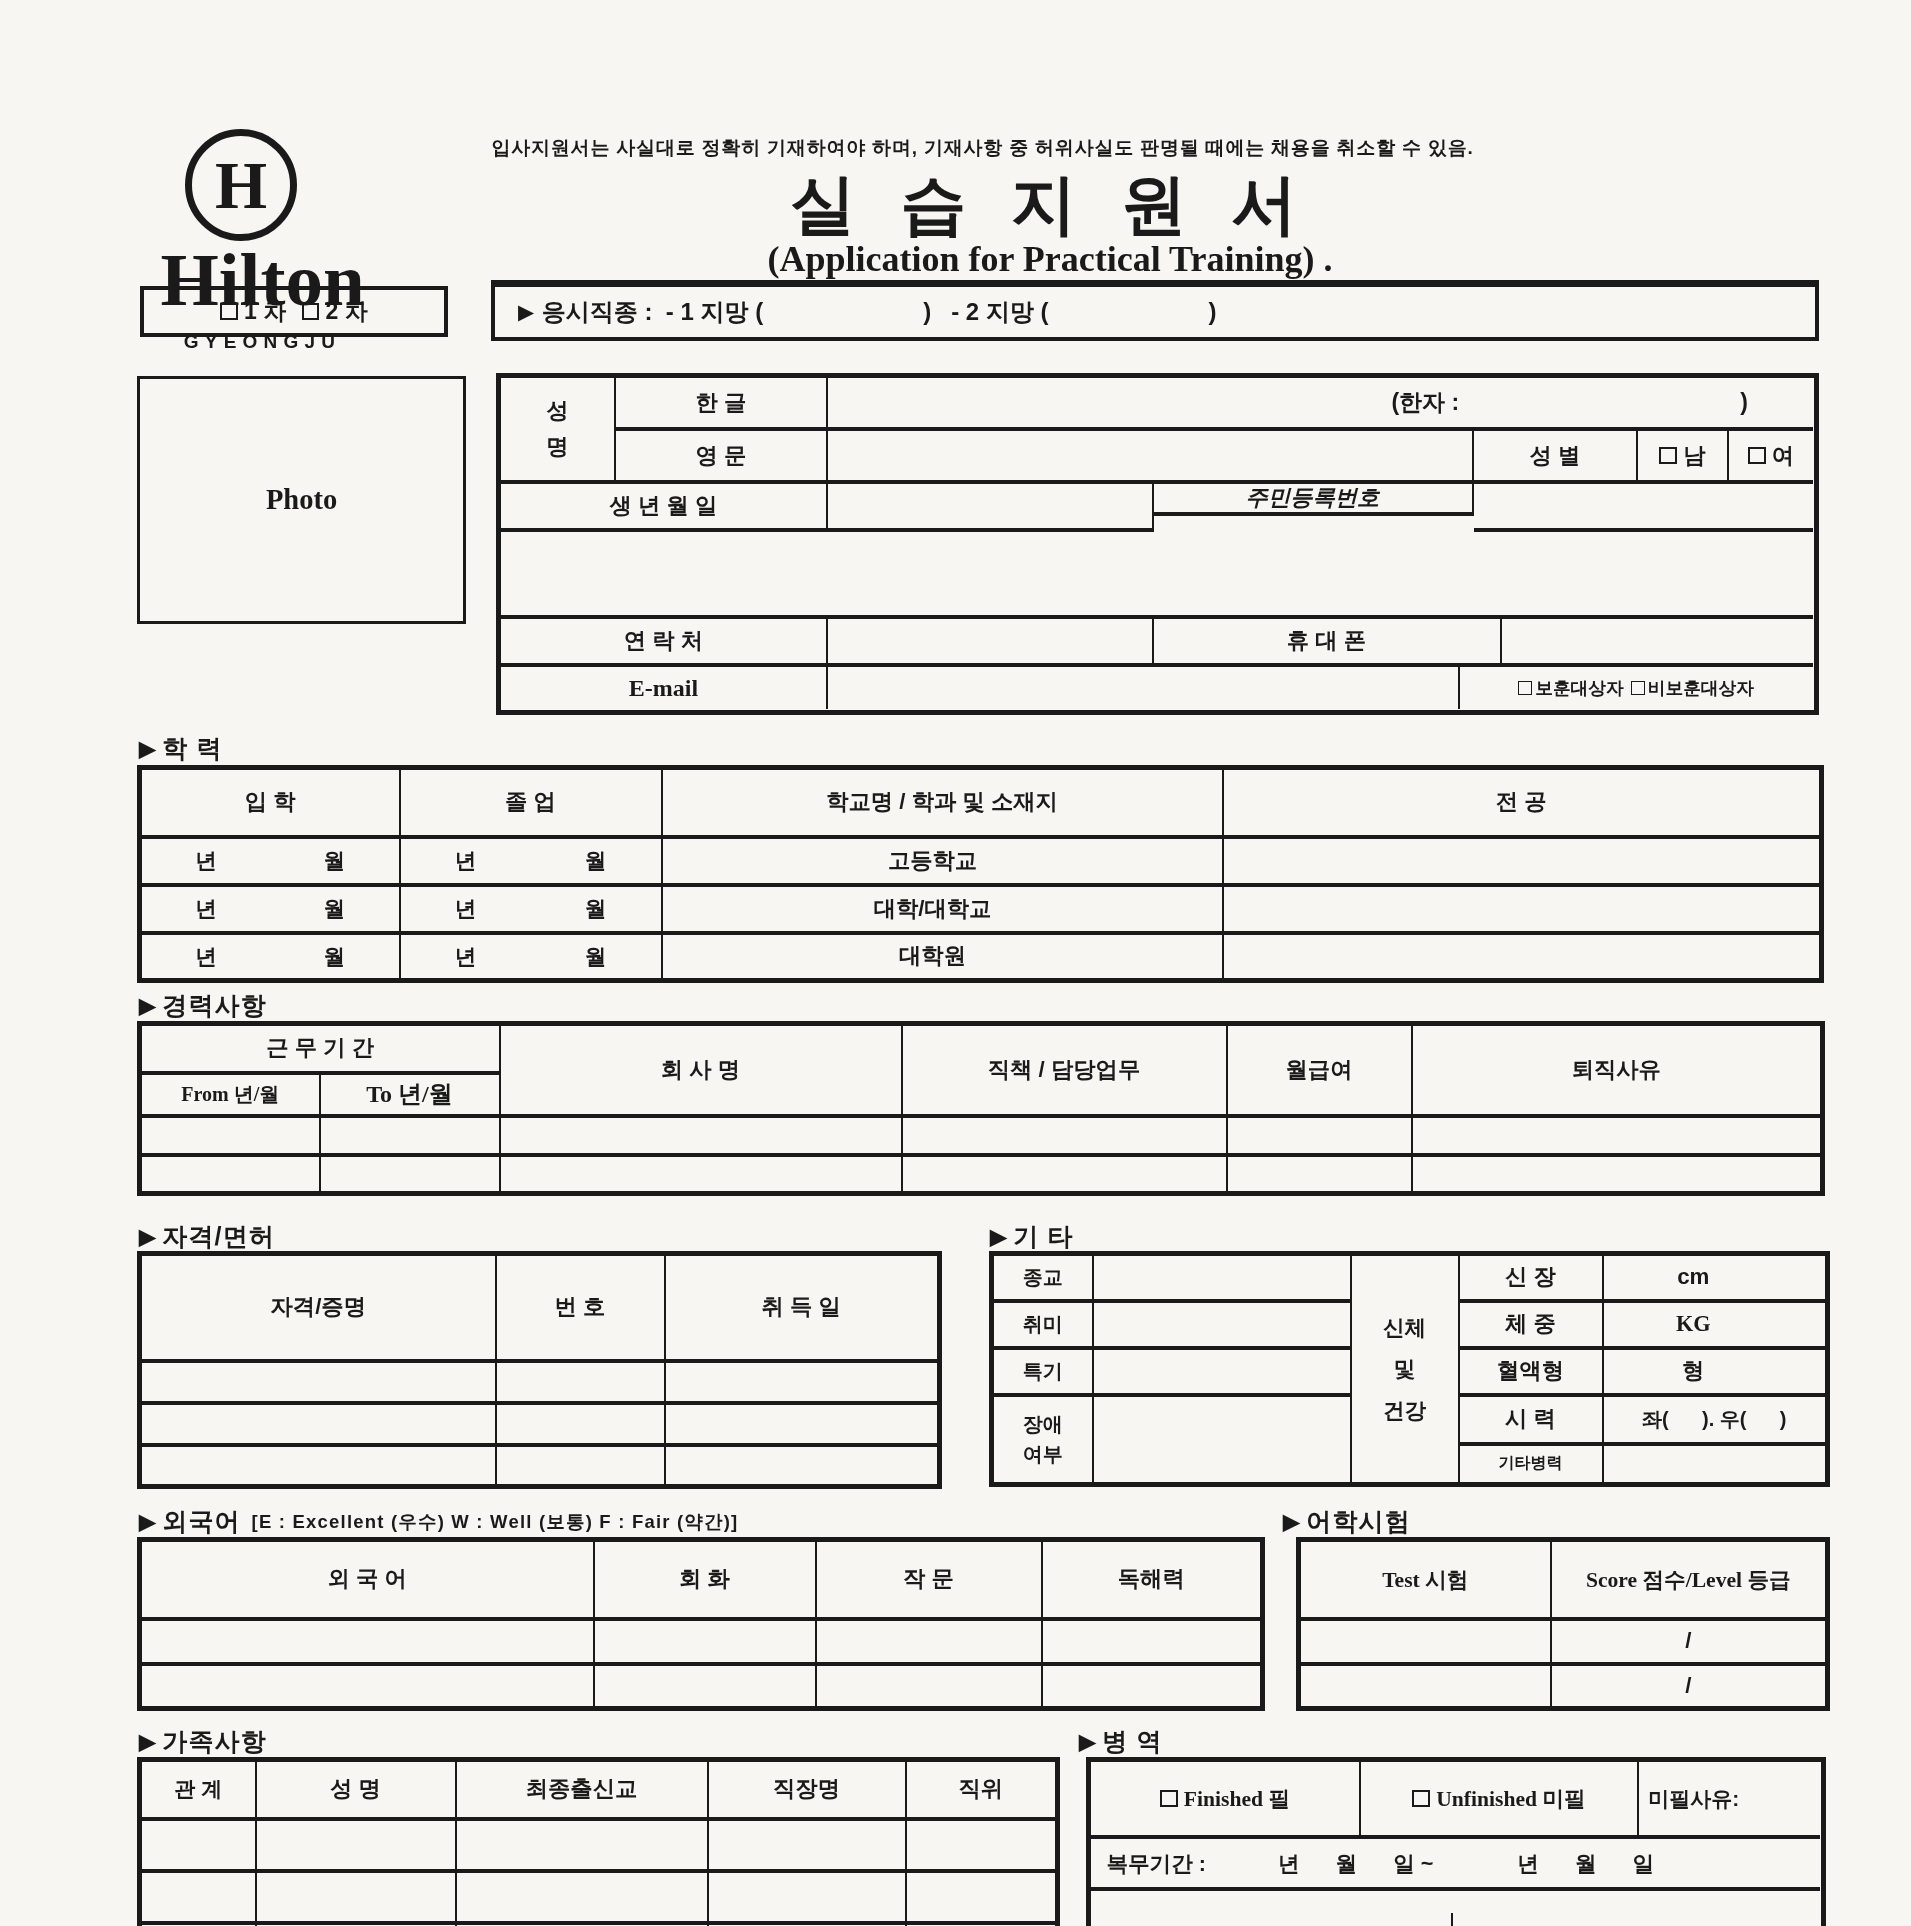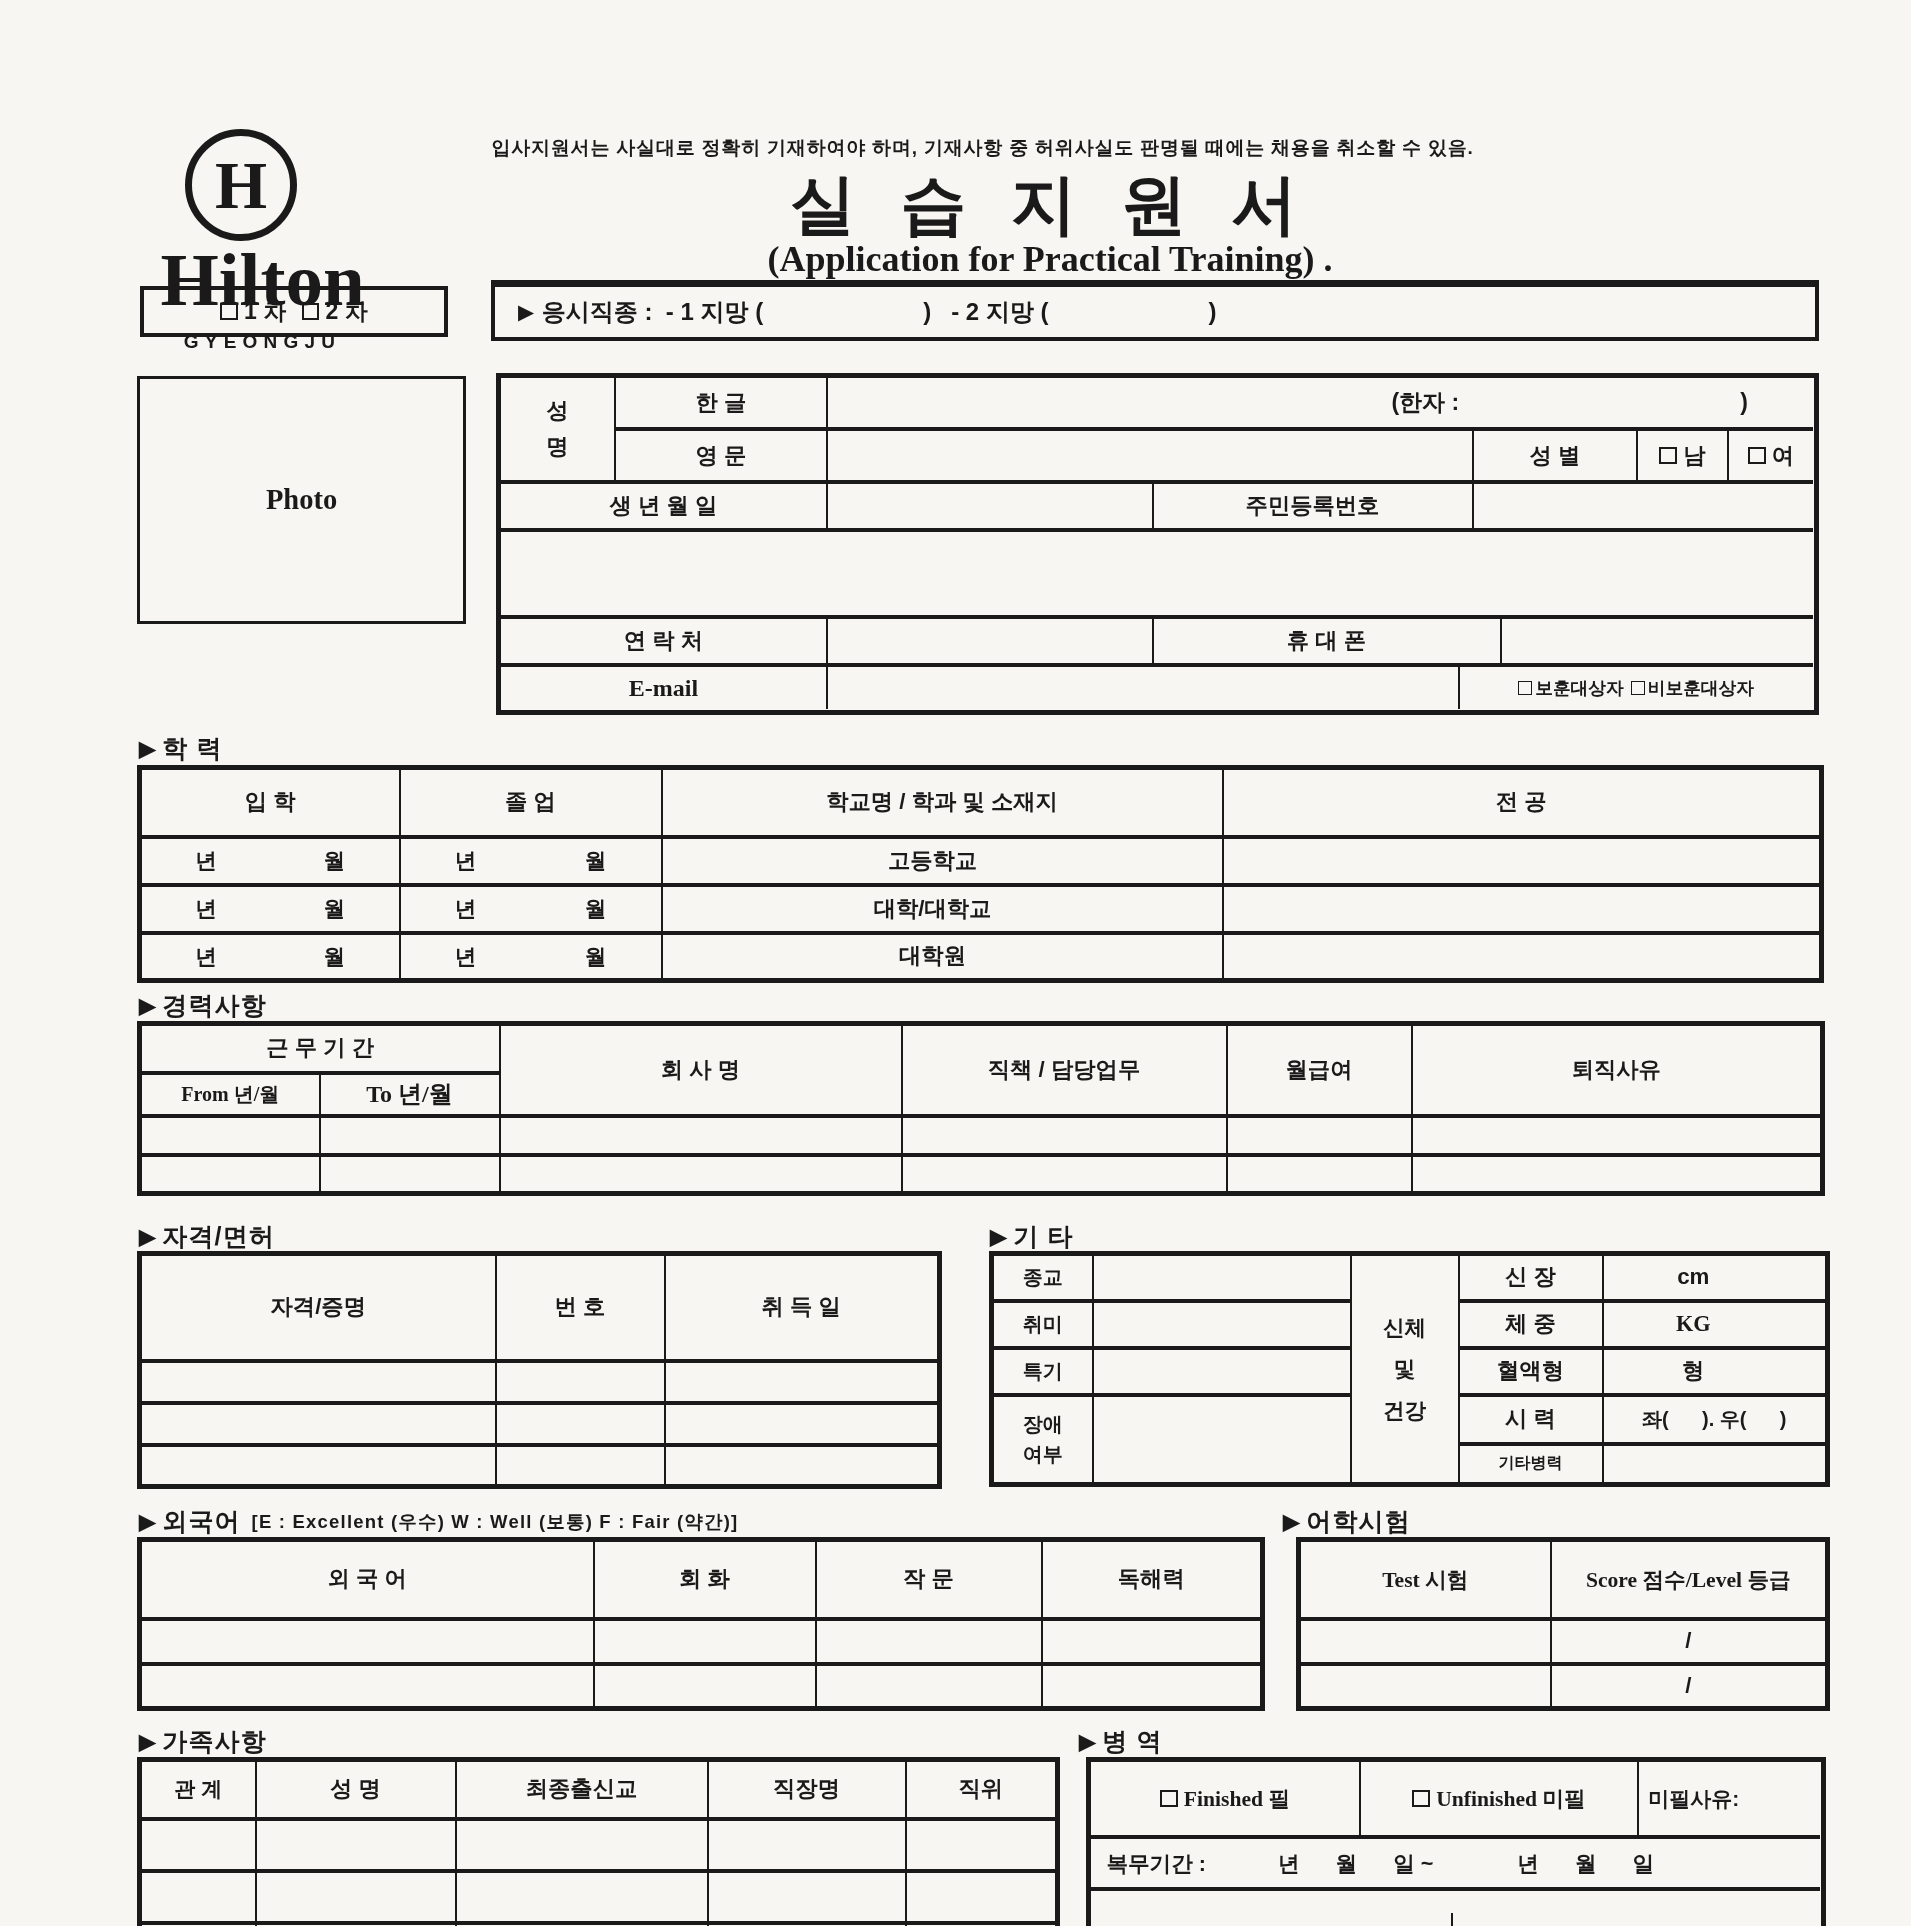--- a/index.html
+++ b/index.html
@@ -88,21 +88,21 @@
     <span class="cb"></span>
     <span>남</span>
   </div>
   <div class="cell bb" style="left:1228px;top:53px;width:84px;height:53px;">
     <span class="cb"></span>
     <span>여</span>
   </div>
 
   <div class="cell br bb" style="left:0;top:106px;width:327px;height:48px;">생 년 월 일</div>
   <div class="cell br bb" style="left:327px;top:106px;width:326px;height:48px;"></div>
-  <div class="cell br bb" style="left:652px;top:106px;width:321px;height:48px;">주민등록번호</div>
+  <div class="cell br bb" style="left:652px;top:106px;width:321px;height:32px;font-style:italic;">주민등록번호</div>
   <div class="cell bb" style="left:973px;top:106px;width:339px;height:48px;"></div>
 
   <div class="cell bb" style="left:0;top:154px;width:1312px;height:87px;"></div>
 
   <div class="cell br bb" style="left:0;top:241px;width:327px;height:48px;">연 락 처</div>
   <div class="cell br bb" style="left:327px;top:241px;width:326px;height:48px;"></div>
   <div class="cell br bb" style="left:652px;top:241px;width:349px;height:48px;">휴 대 폰</div>
   <div class="cell bb" style="left:1001px;top:241px;width:311px;height:48px;"></div>
 
   <div class="cell br serif" style="left:0;top:289px;width:327px;height:42px;font-size:24px;">E-mail</div>

